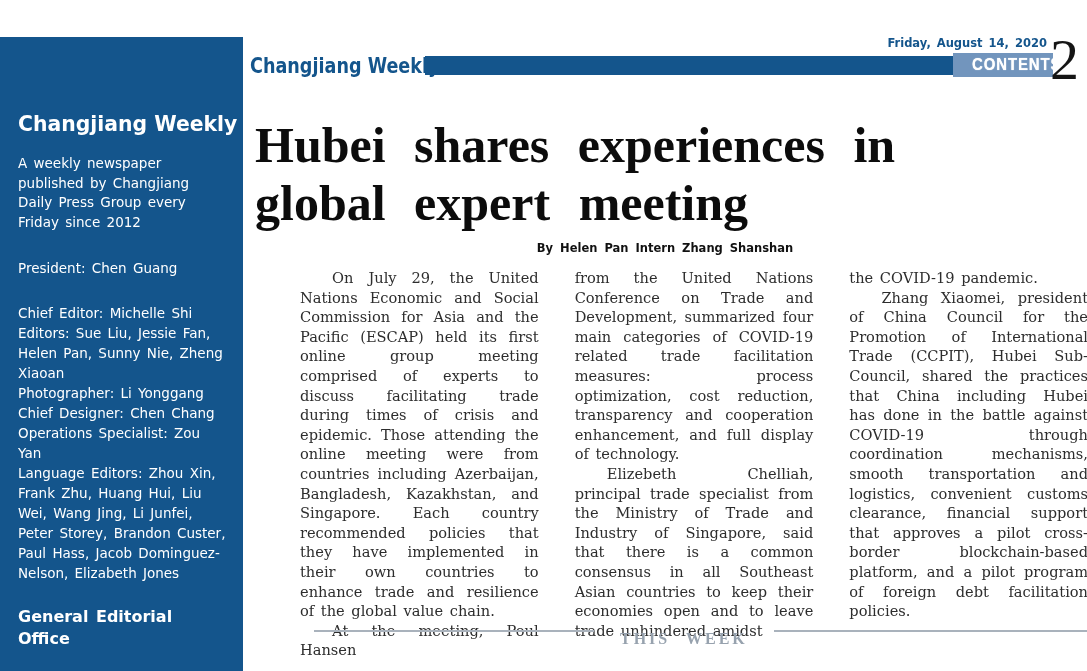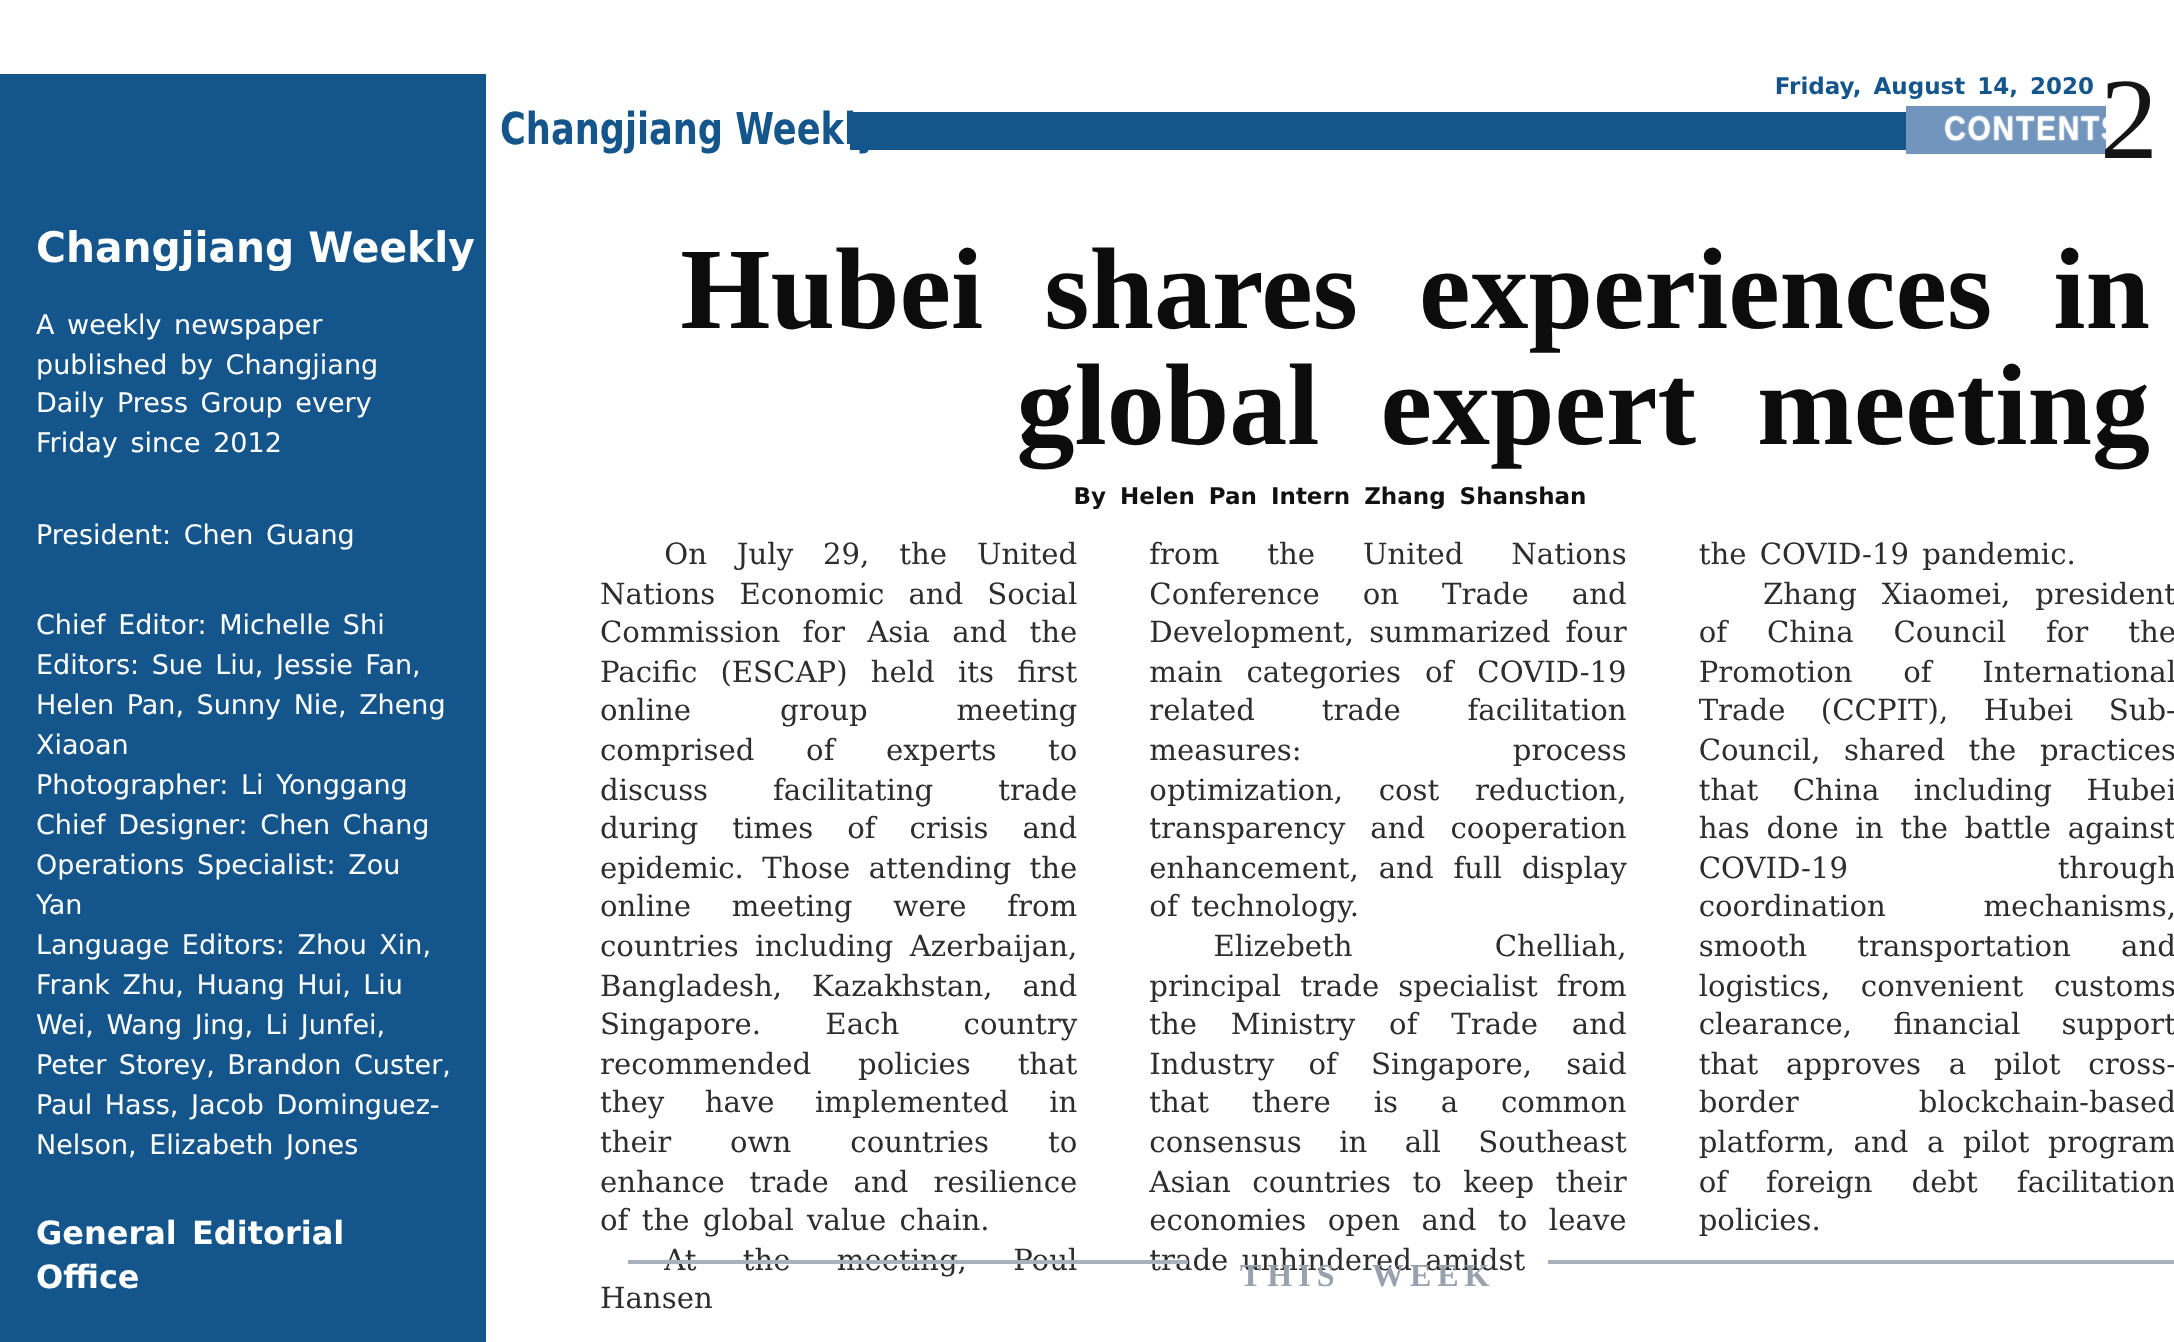--- a/index.html
+++ b/index.html
@@ -49,23 +49,23 @@
     display:flex;align-items:center;justify-content:center;padding-left:28px;
   }
   .contents-box span{font-family:"Liberation Sans",sans-serif;font-size:17px;font-weight:bold;
     letter-spacing:1px;transform:scaleX(0.88);white-space:nowrap;
     text-shadow:0 0 1px #fff;}
   .page-num{position:absolute;left:1050px;top:26px;
     font-family:"Liberation Serif",serif;font-size:58px;font-weight:400;color:#151515;}
 
   
   .headline{
-    position:absolute;left:255px;top:116px;width:820px;text-align:right;
+    position:absolute;left:255px;top:116px;width:820px;text-align:left;
     font-family:"Liberation Serif",serif;font-weight:bold;
-    font-size:58px;line-height:58px;color:#0c0c0c;word-spacing:16px;
+    font-size:50px;line-height:58px;color:#0c0c0c;word-spacing:16px;
   }
   .byline{position:absolute;left:255px;top:241px;width:820px;text-align:center;
           font-size:11.5px;font-weight:bold;color:#111;word-spacing:3px;}
   .columns{
     position:absolute;left:300px;top:268px;width:788px;
     display:grid;grid-template-columns:repeat(3,1fr);column-gap:36px;
     font-family:"DejaVu Serif",serif;font-size:14.6px;line-height:19.6px;
     color:#2d2d2d;text-align:justify;word-spacing:2px;
   }
   .para{margin:0;}

